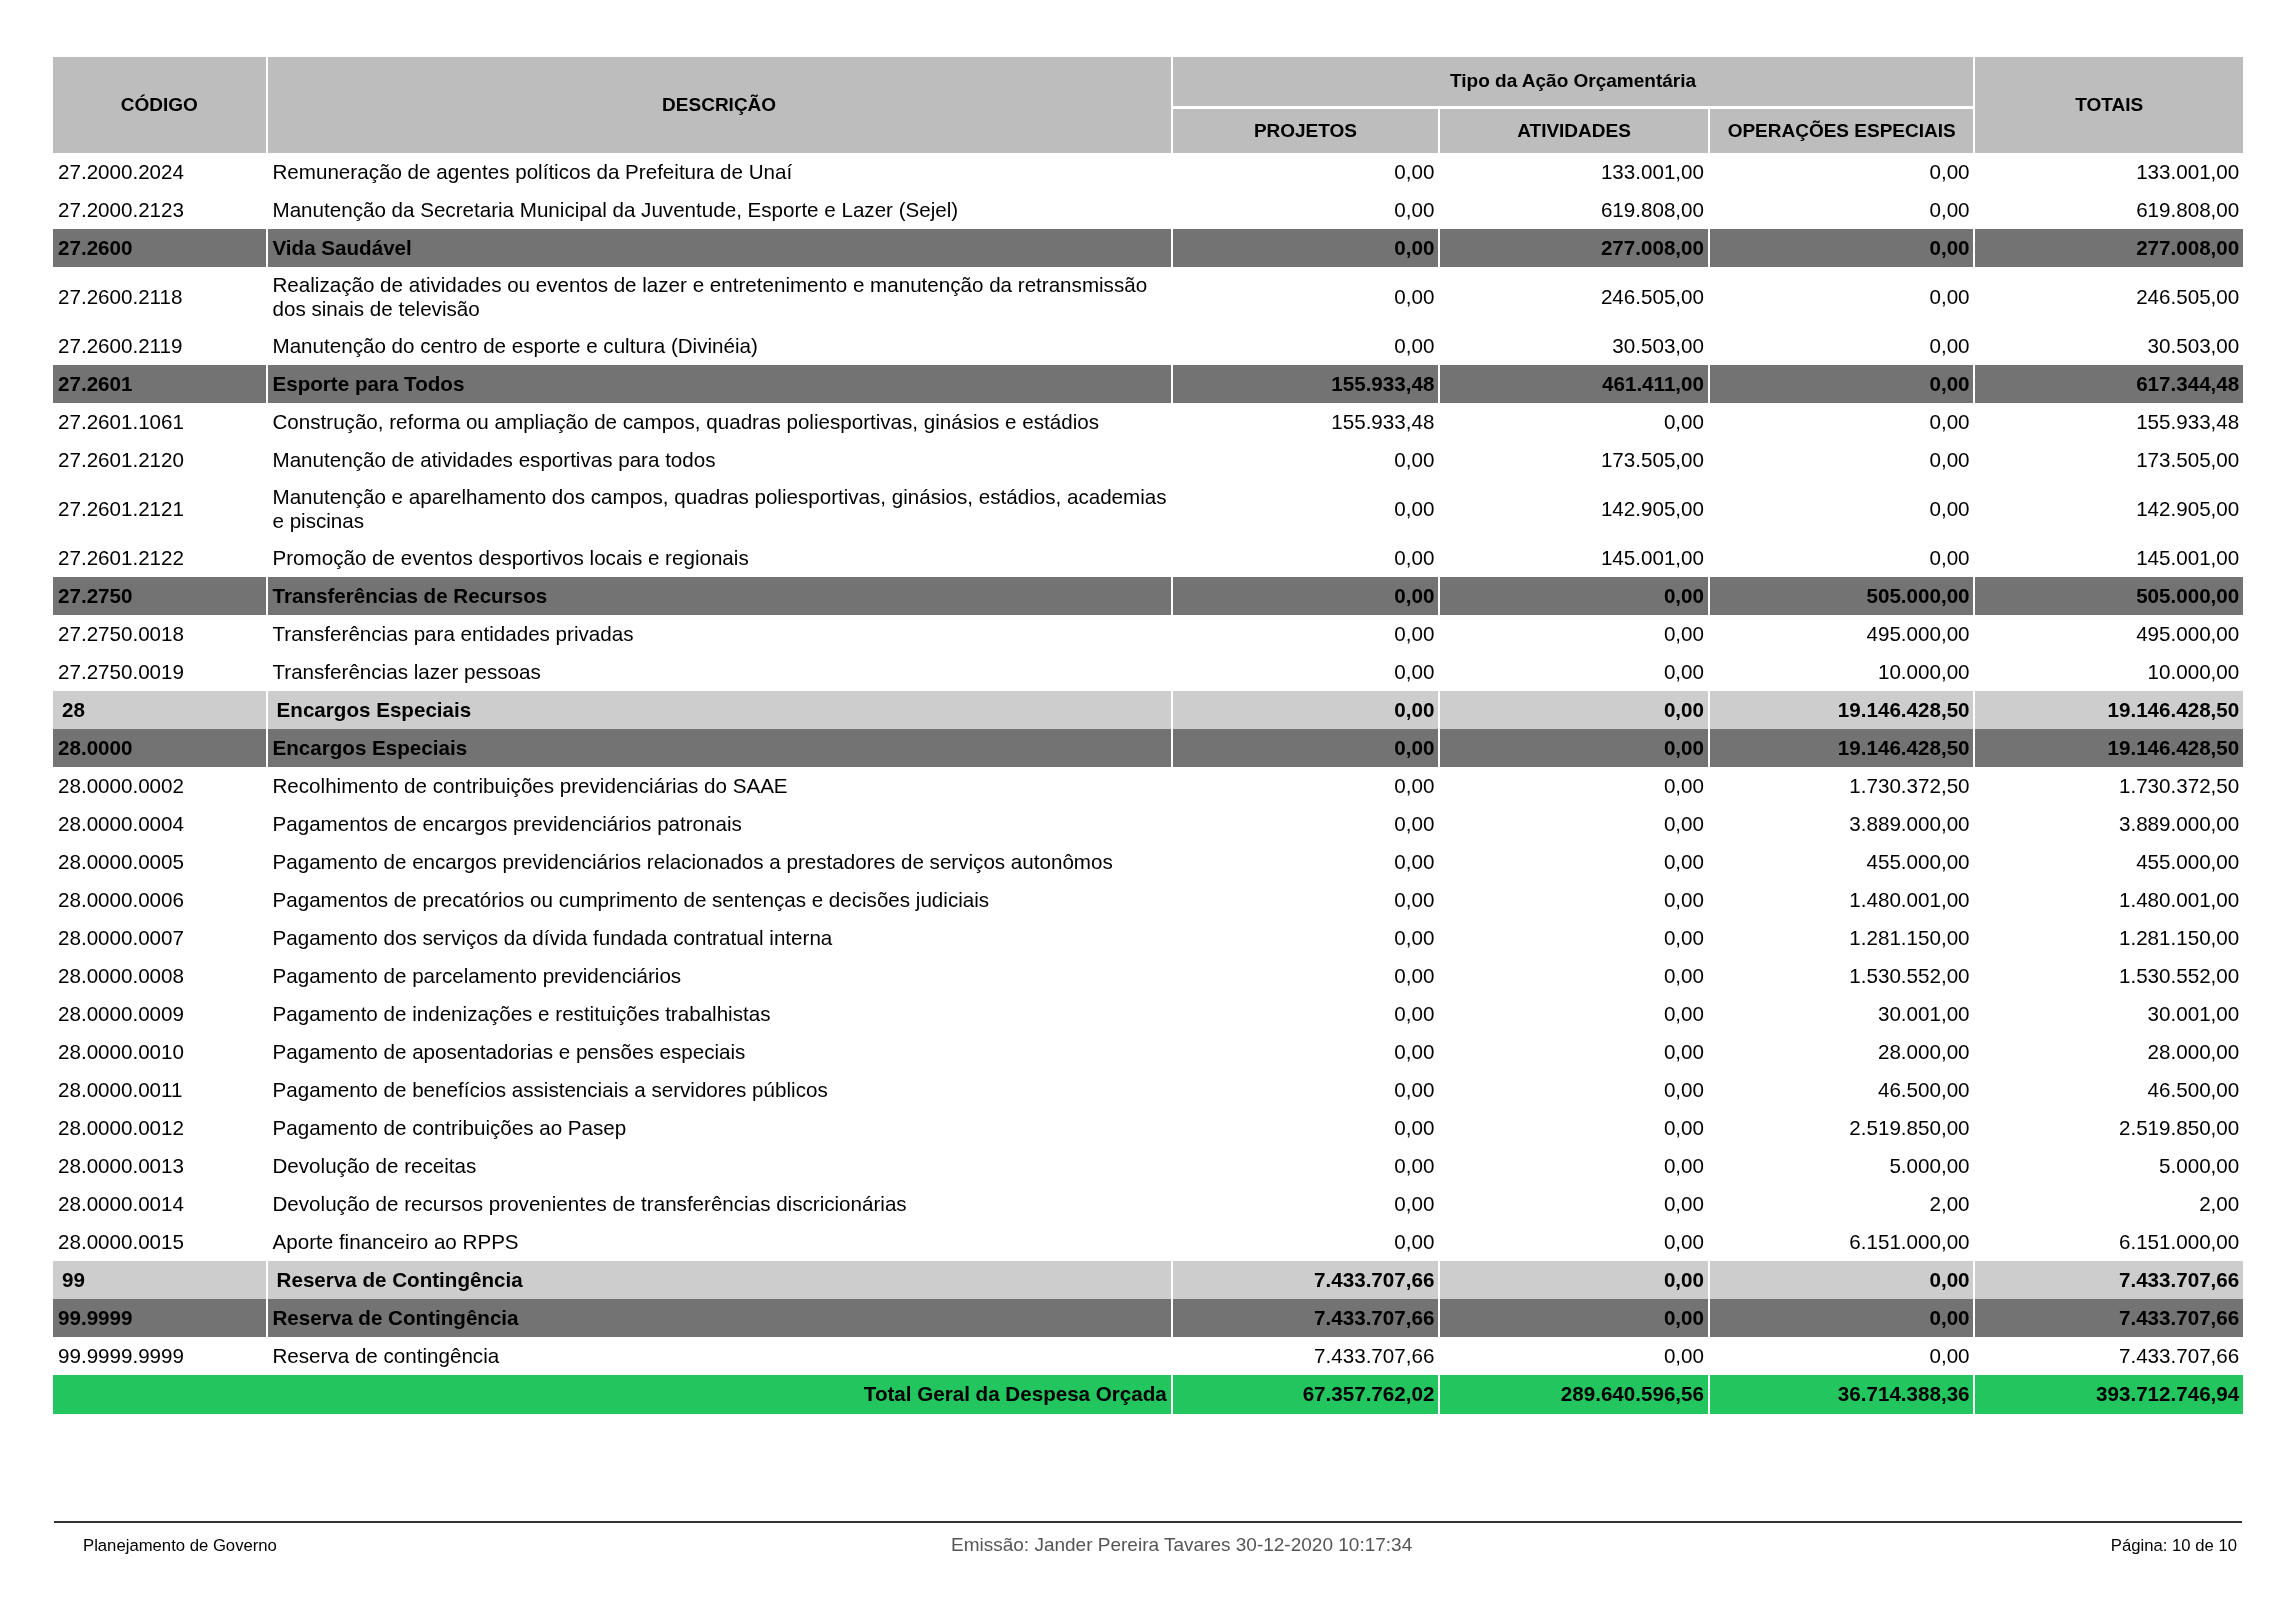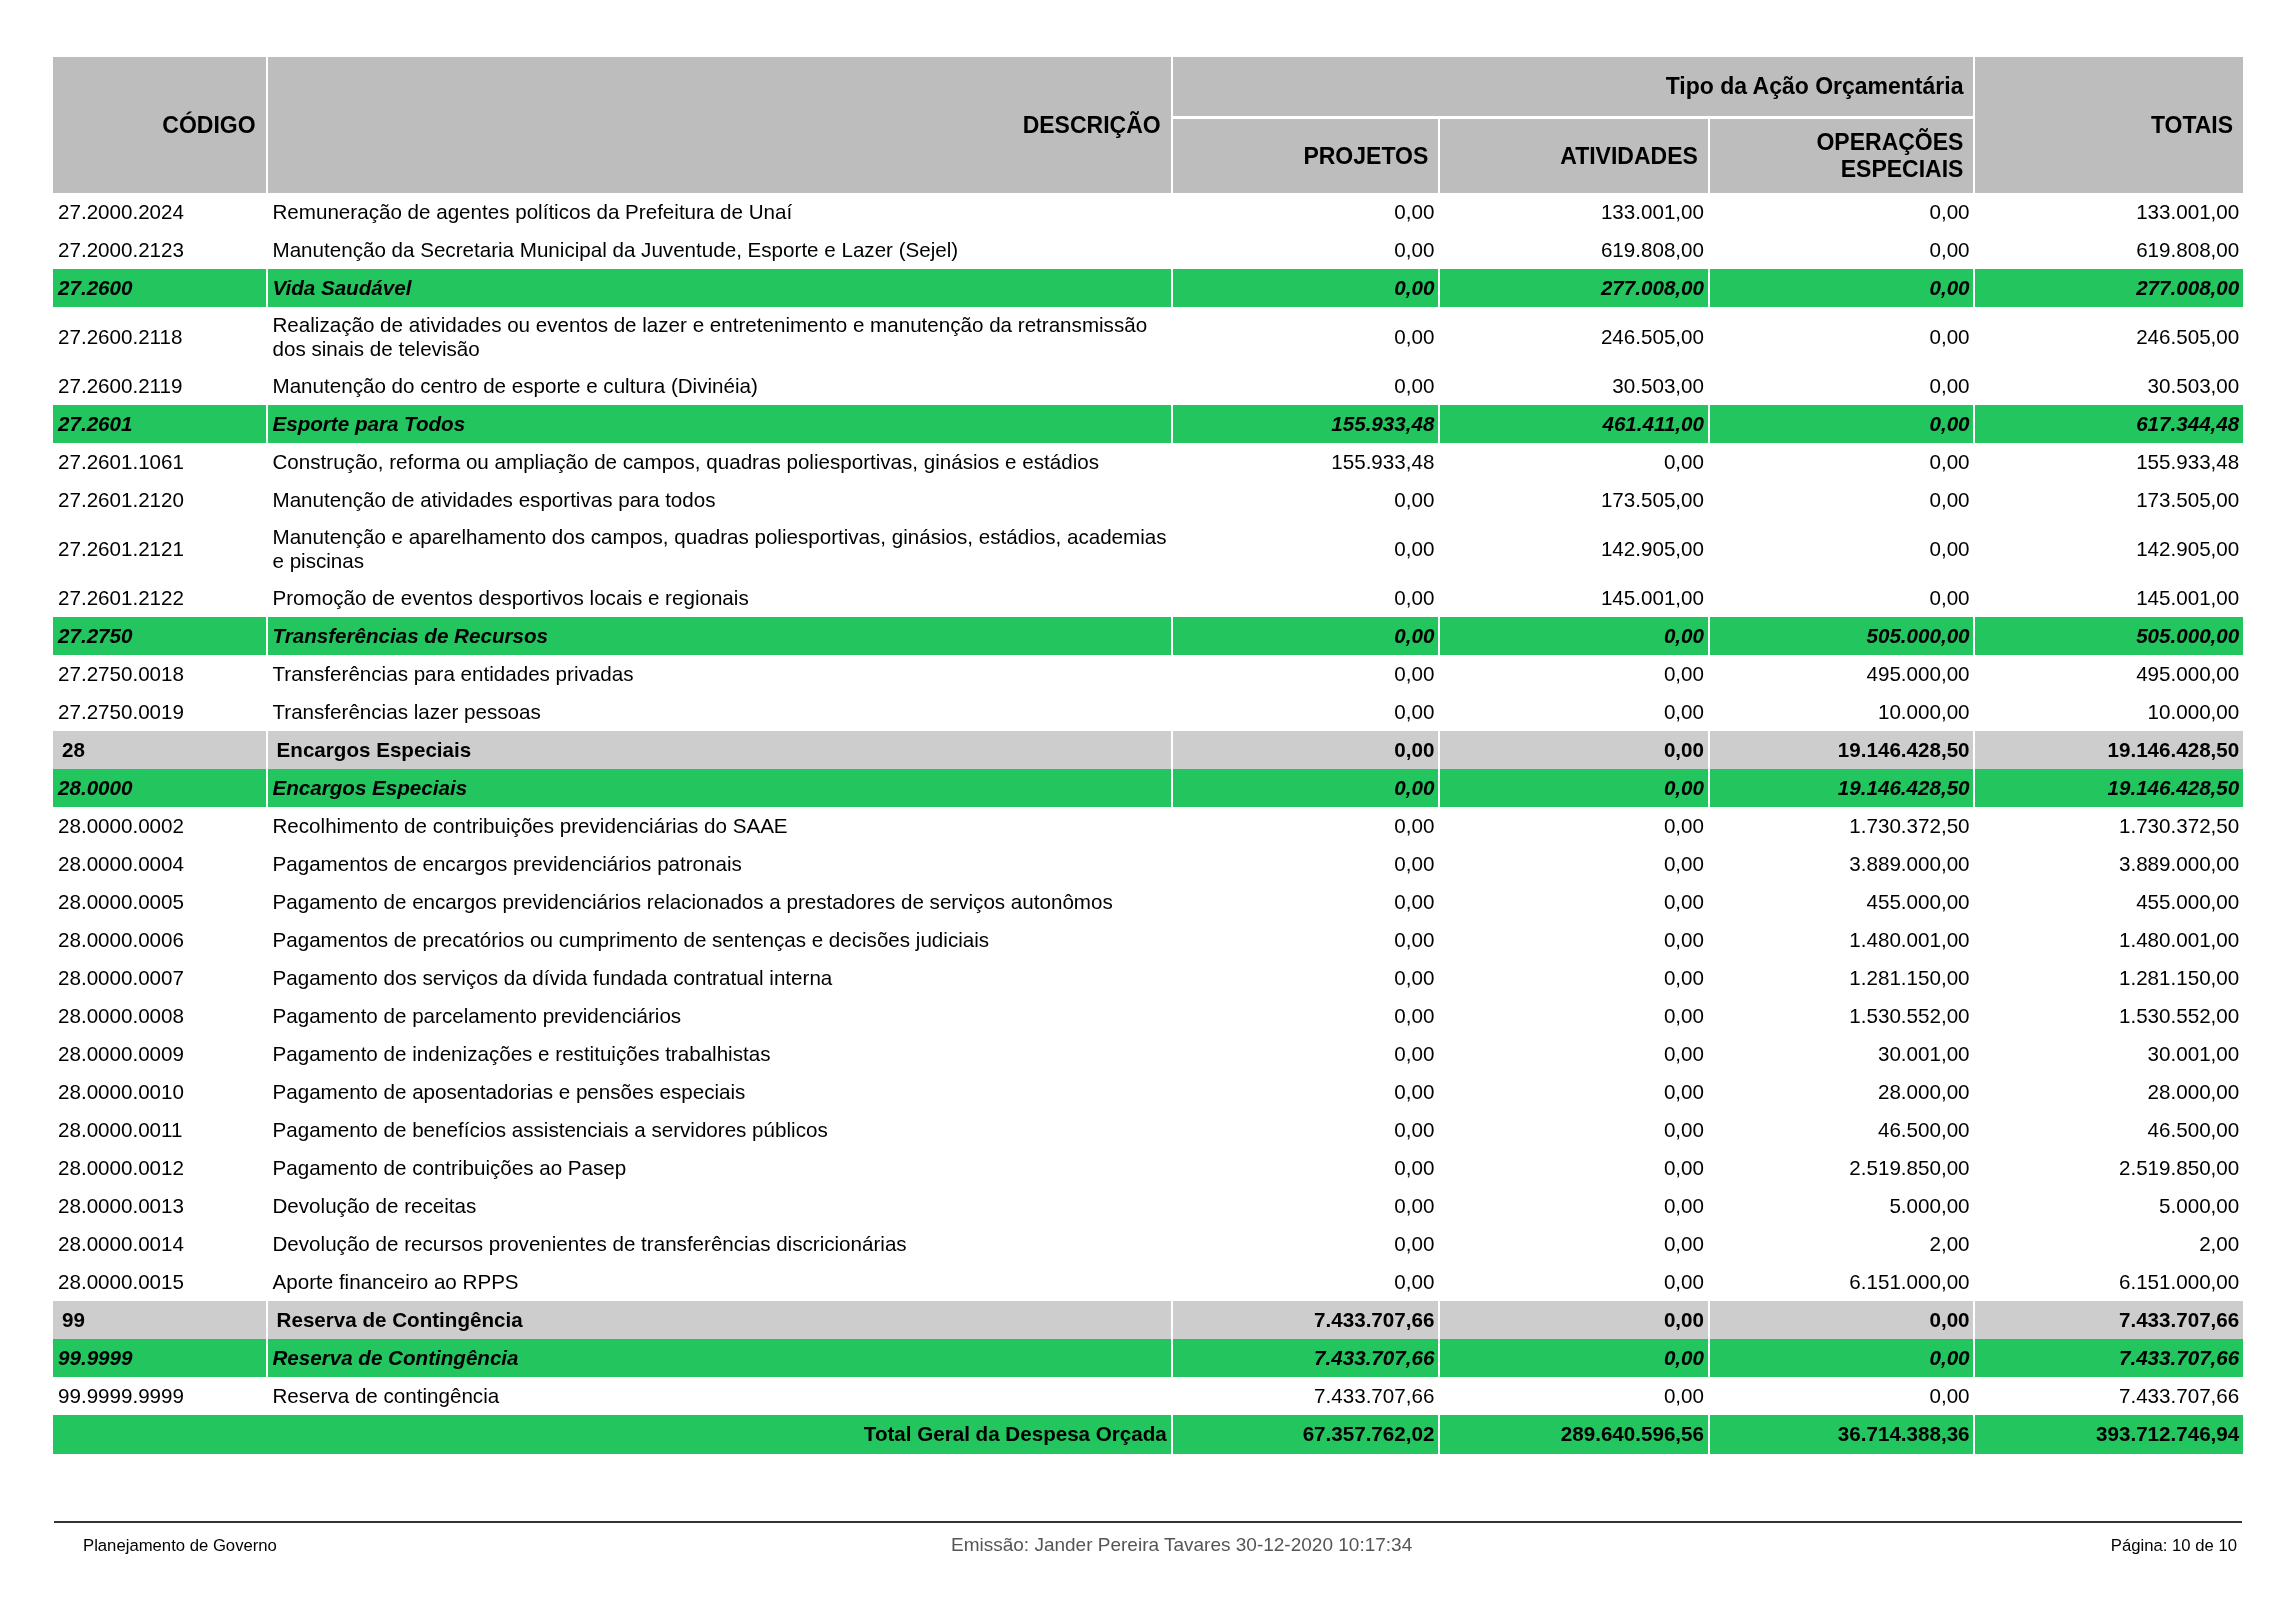--- a/index.html
+++ b/index.html
@@ -6,30 +6,30 @@
   body { width: 2293px; height: 1620px; position: relative; overflow: hidden;
          font-family: "Liberation Sans", "DejaVu Sans", sans-serif; color: #000; }
   .report { position: absolute; left: 54px; top: 57px; width: 2188px; }
   table { border-collapse: separate; border-spacing: 2.9px 0; width: 2194px; margin-left: -2.9px; table-layout: fixed; }
   col.c-code { width: 212px; }
   col.c-desc { width: 901px; }
   col.c-proj { width: 265px; }
   col.c-ativ { width: 267px; }
   col.c-oper { width: 263px; }
   col.c-tot  { width: 267px; }
-  th { background: #bdbdbd; font-weight: bold; font-size: 23px; text-align: right; padding: 10px; }
+  th { background: #bdbdbd; font-weight: bold; font-size: 19px; text-align: center; padding: 4px; }
   thead tr.h1 th { height: 39px; }
   thead tr.h1 th.span2 { height: 88px; }
   thead tr.h2 th { height: 35px; border-top: 3.9px solid #fff; }
   td { font-size: 20.6px; padding: 0 3.9px 0 4.9px; height: 38px; line-height: 24.5px; white-space: nowrap; vertical-align: middle; }
   td.num { text-align: right; }
   td.desc { white-space: normal; }
   tr.two td { height: 60px; }
   tr.lvl1 td { background: #cdcdcd; font-weight: bold; padding-left: 9px; }
-  tr.lvl2 td { background: #22c55e; font-weight: bold; font-style: italic; }
+  tr.lvl2 td { background: #737373; font-weight: bold; }
   tr.total td { background: #22c55e; font-weight: bold; height: 39px; }
   tr.total td.label { text-align: right; }
   .footer-line { position: absolute; left: 54px; top: 1521px; width: 2188px; height: 0; border-top: 2px solid #333; }
   .footer { position: absolute; top: 1532px; left: 59px; width: 2178px; height: 29px; font-size: 16.7px; }
   .footer .left { position: absolute; left: 0; top: 3.9px; margin-left: 24px; }
   .footer .center { position: absolute; left: 892px; top: 2px; font-size: 19px; color: #555; }
   .footer .right { position: absolute; right: 0; top: 3.9px; }
 </style>
 </head>
 <body>

